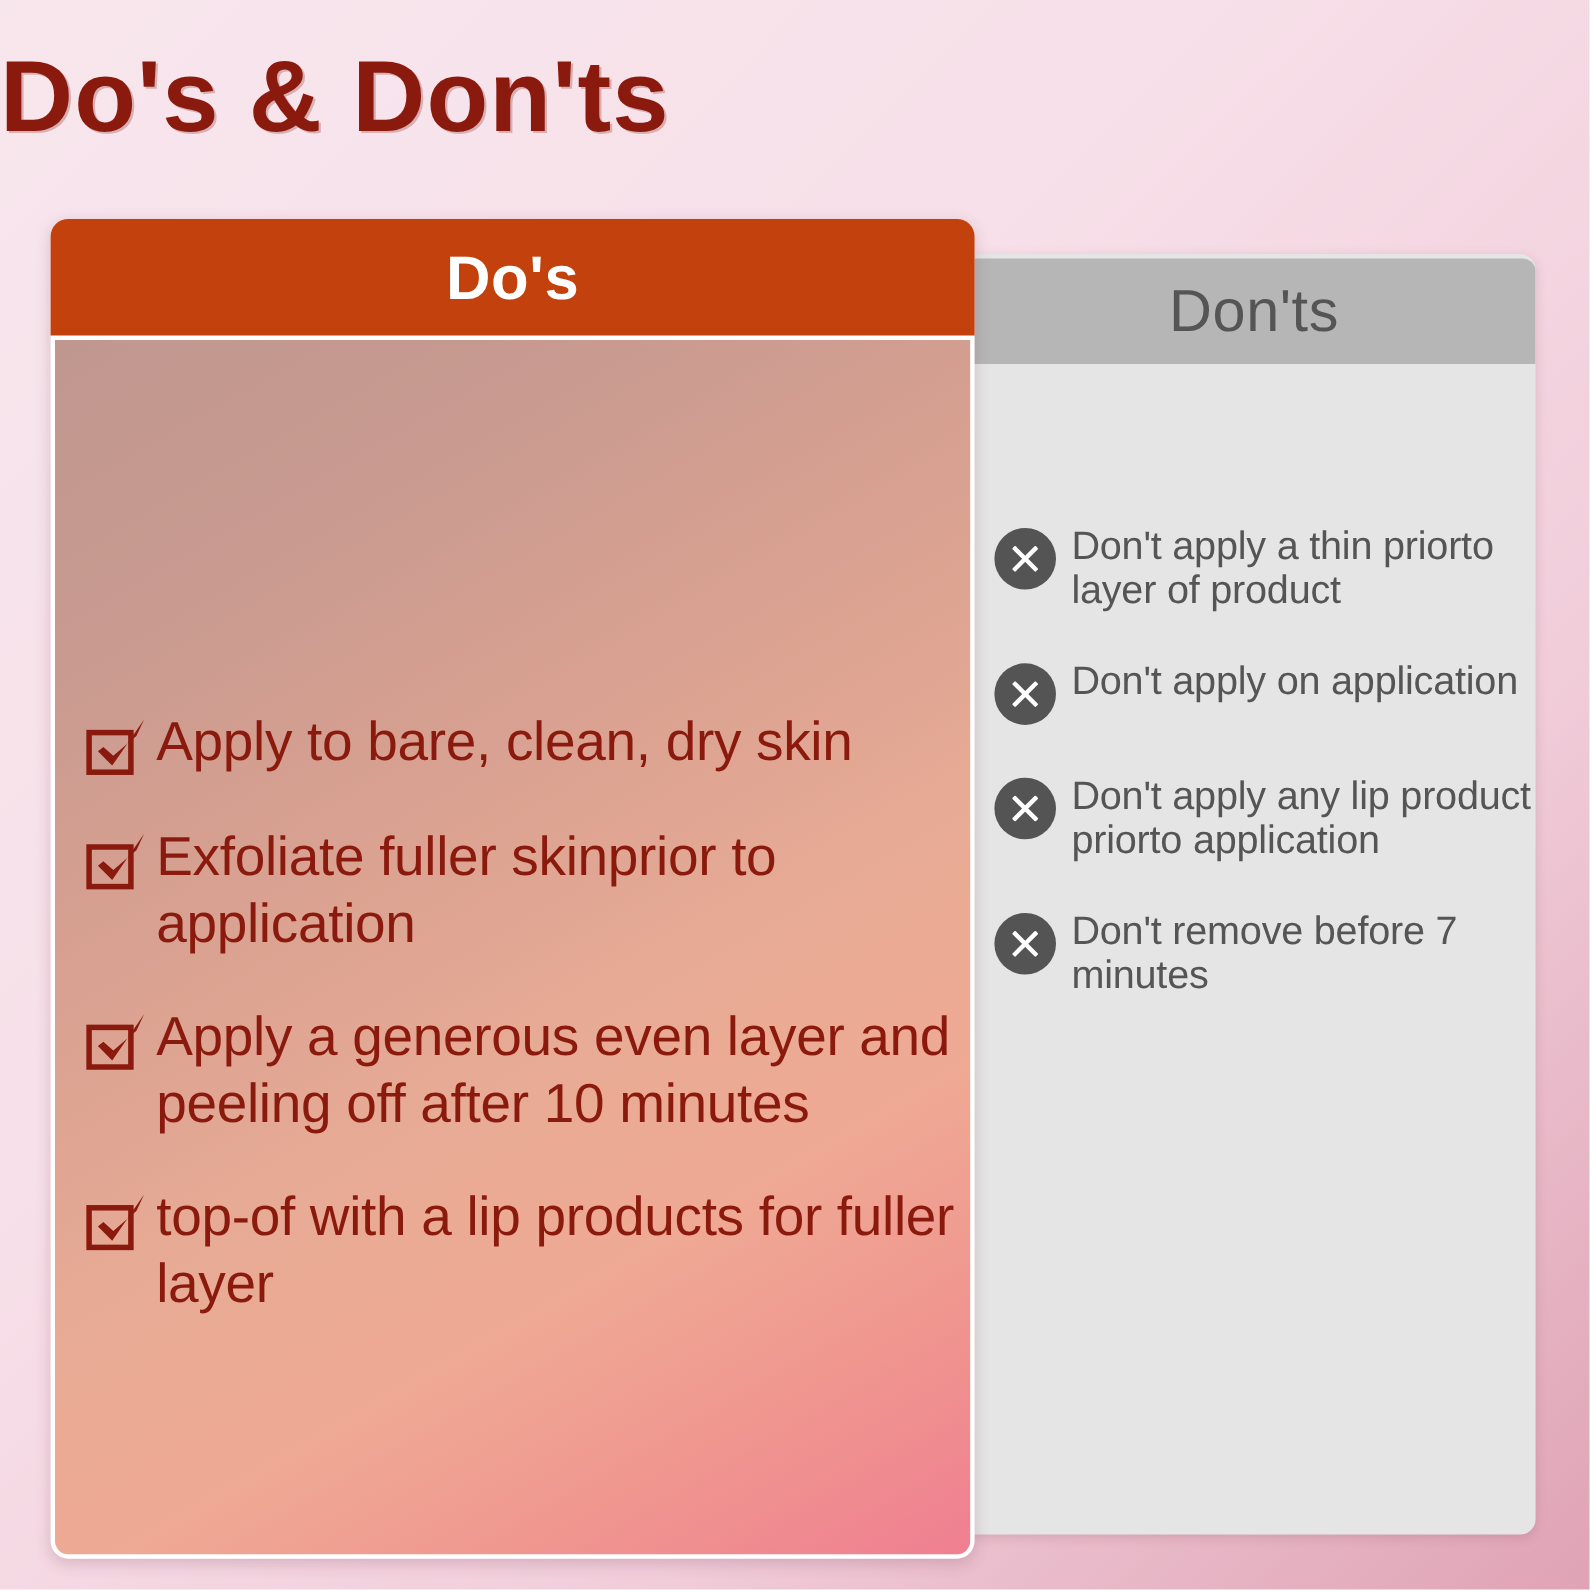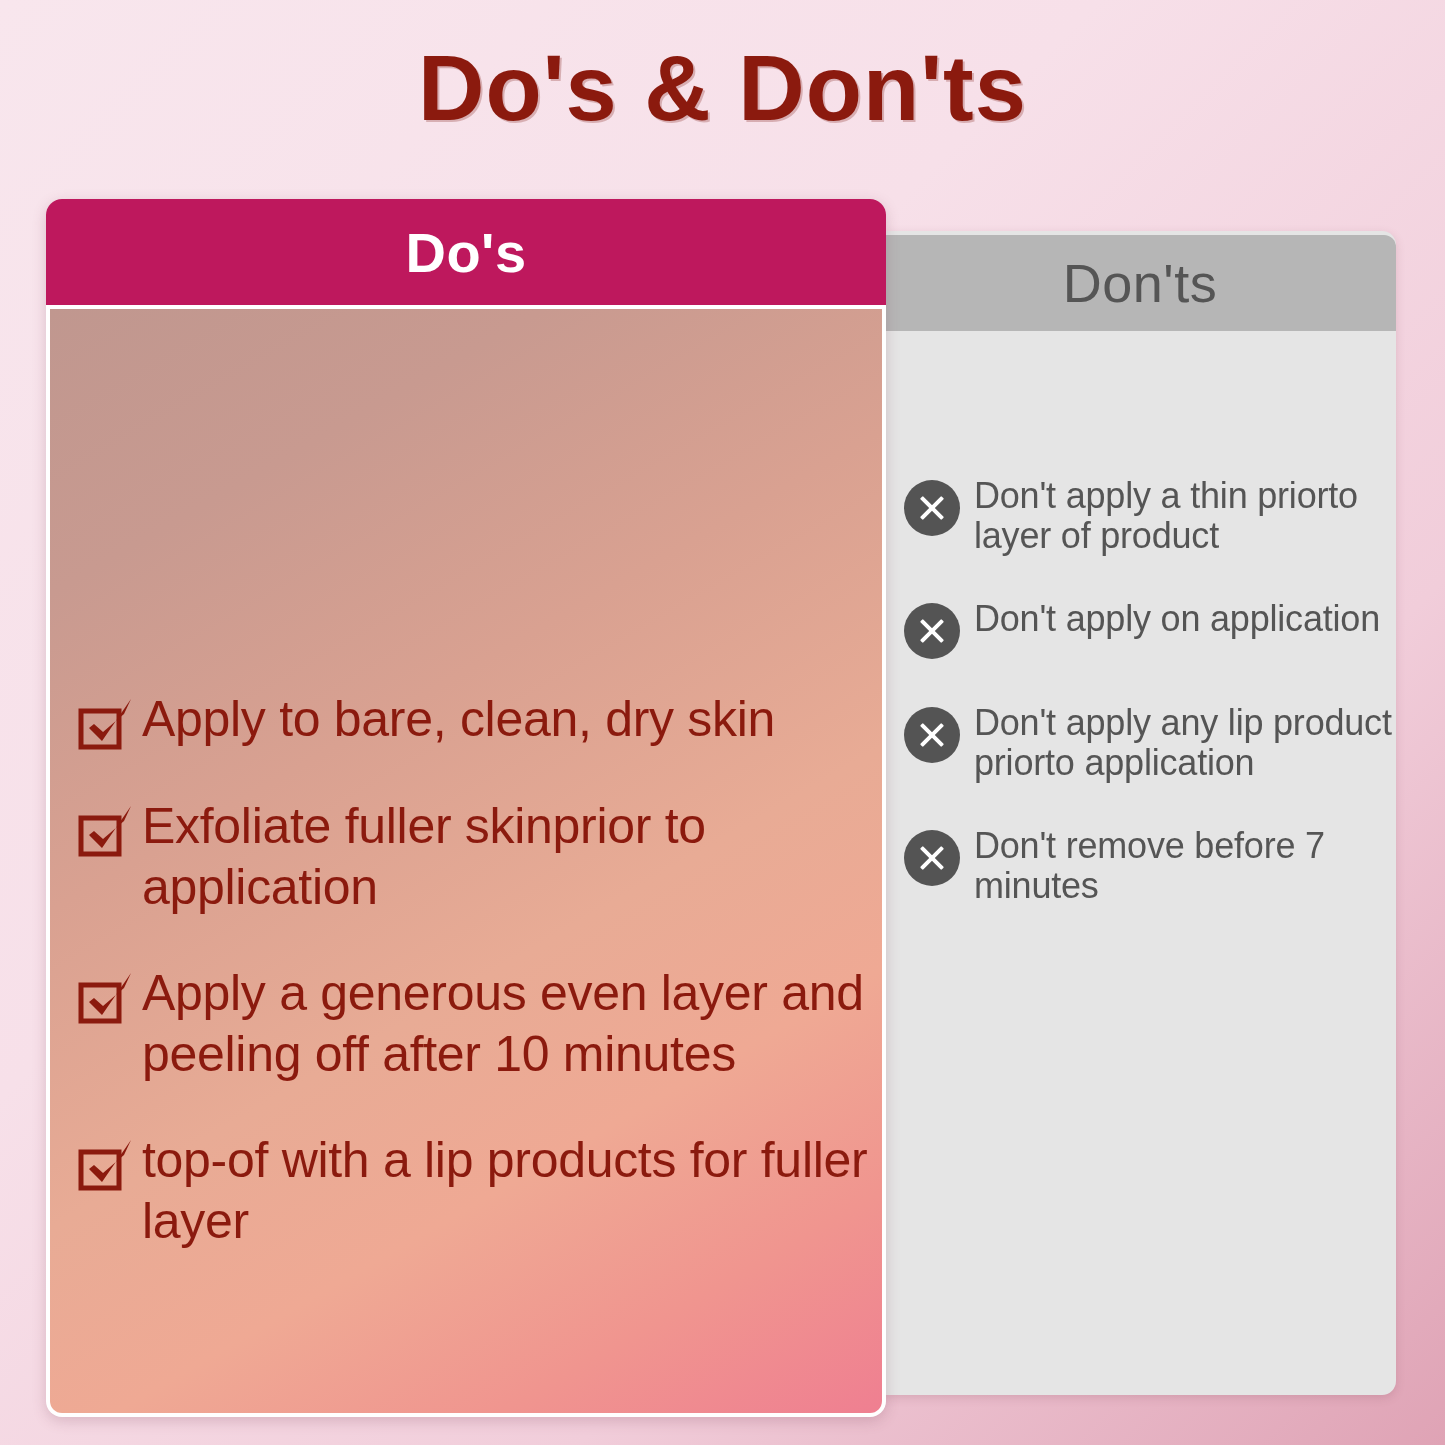--- a/index.html
+++ b/index.html
@@ -14,21 +14,21 @@
     background: linear-gradient(135deg, #f8e6ed 0%, #f7e0e9 38%, #f1cdda 70%, #dfa3b5 100%);
     position: relative;
   }
 
   
   .page-title {
     position: absolute;
     top: 38px;
     left: 0;
     width: 1445px;
-    text-align: center;
+    text-align: left;
     font-size: 92px;
     font-weight: bold;
     color: #8b1a0e;
     letter-spacing: 1px;
     line-height: 1.1;
     text-shadow: 2px 2px 0 rgba(120,20,10,0.25);
   }
 
   
   .donts-card {
@@ -114,21 +114,21 @@
     box-shadow: 0 4px 14px rgba(120,60,80,0.22);
     padding: 4px;
     box-sizing: border-box;
   }
   .dos-header {
     position: absolute;
     left: 0;
     top: 0;
     width: 840px;
     height: 106px;
-    background: #be185d;
+    background: #c2410c;
     border-radius: 16px 16px 0 0;
     display: flex;
     align-items: center;
     justify-content: center;
   }
   .dos-header-label {
     font-size: 56px;
     font-weight: bold;
     color: #ffffff;
     letter-spacing: 0.5px;
@@ -153,21 +153,20 @@
   .dos-list {
     position: absolute;
     left: 28px;
     top: 335px;
     width: 790px;
   }
   .do-item {
     display: flex;
     align-items: flex-start;
     margin-bottom: 42px;
-    margin-top: 45px;
   }
   .check-icon {
     flex: 0 0 auto;
     width: 58px;
     height: 54px;
     margin-right: 6px;
     margin-top: 8px;
   }
   .do-text {
     font-size: 50px;

